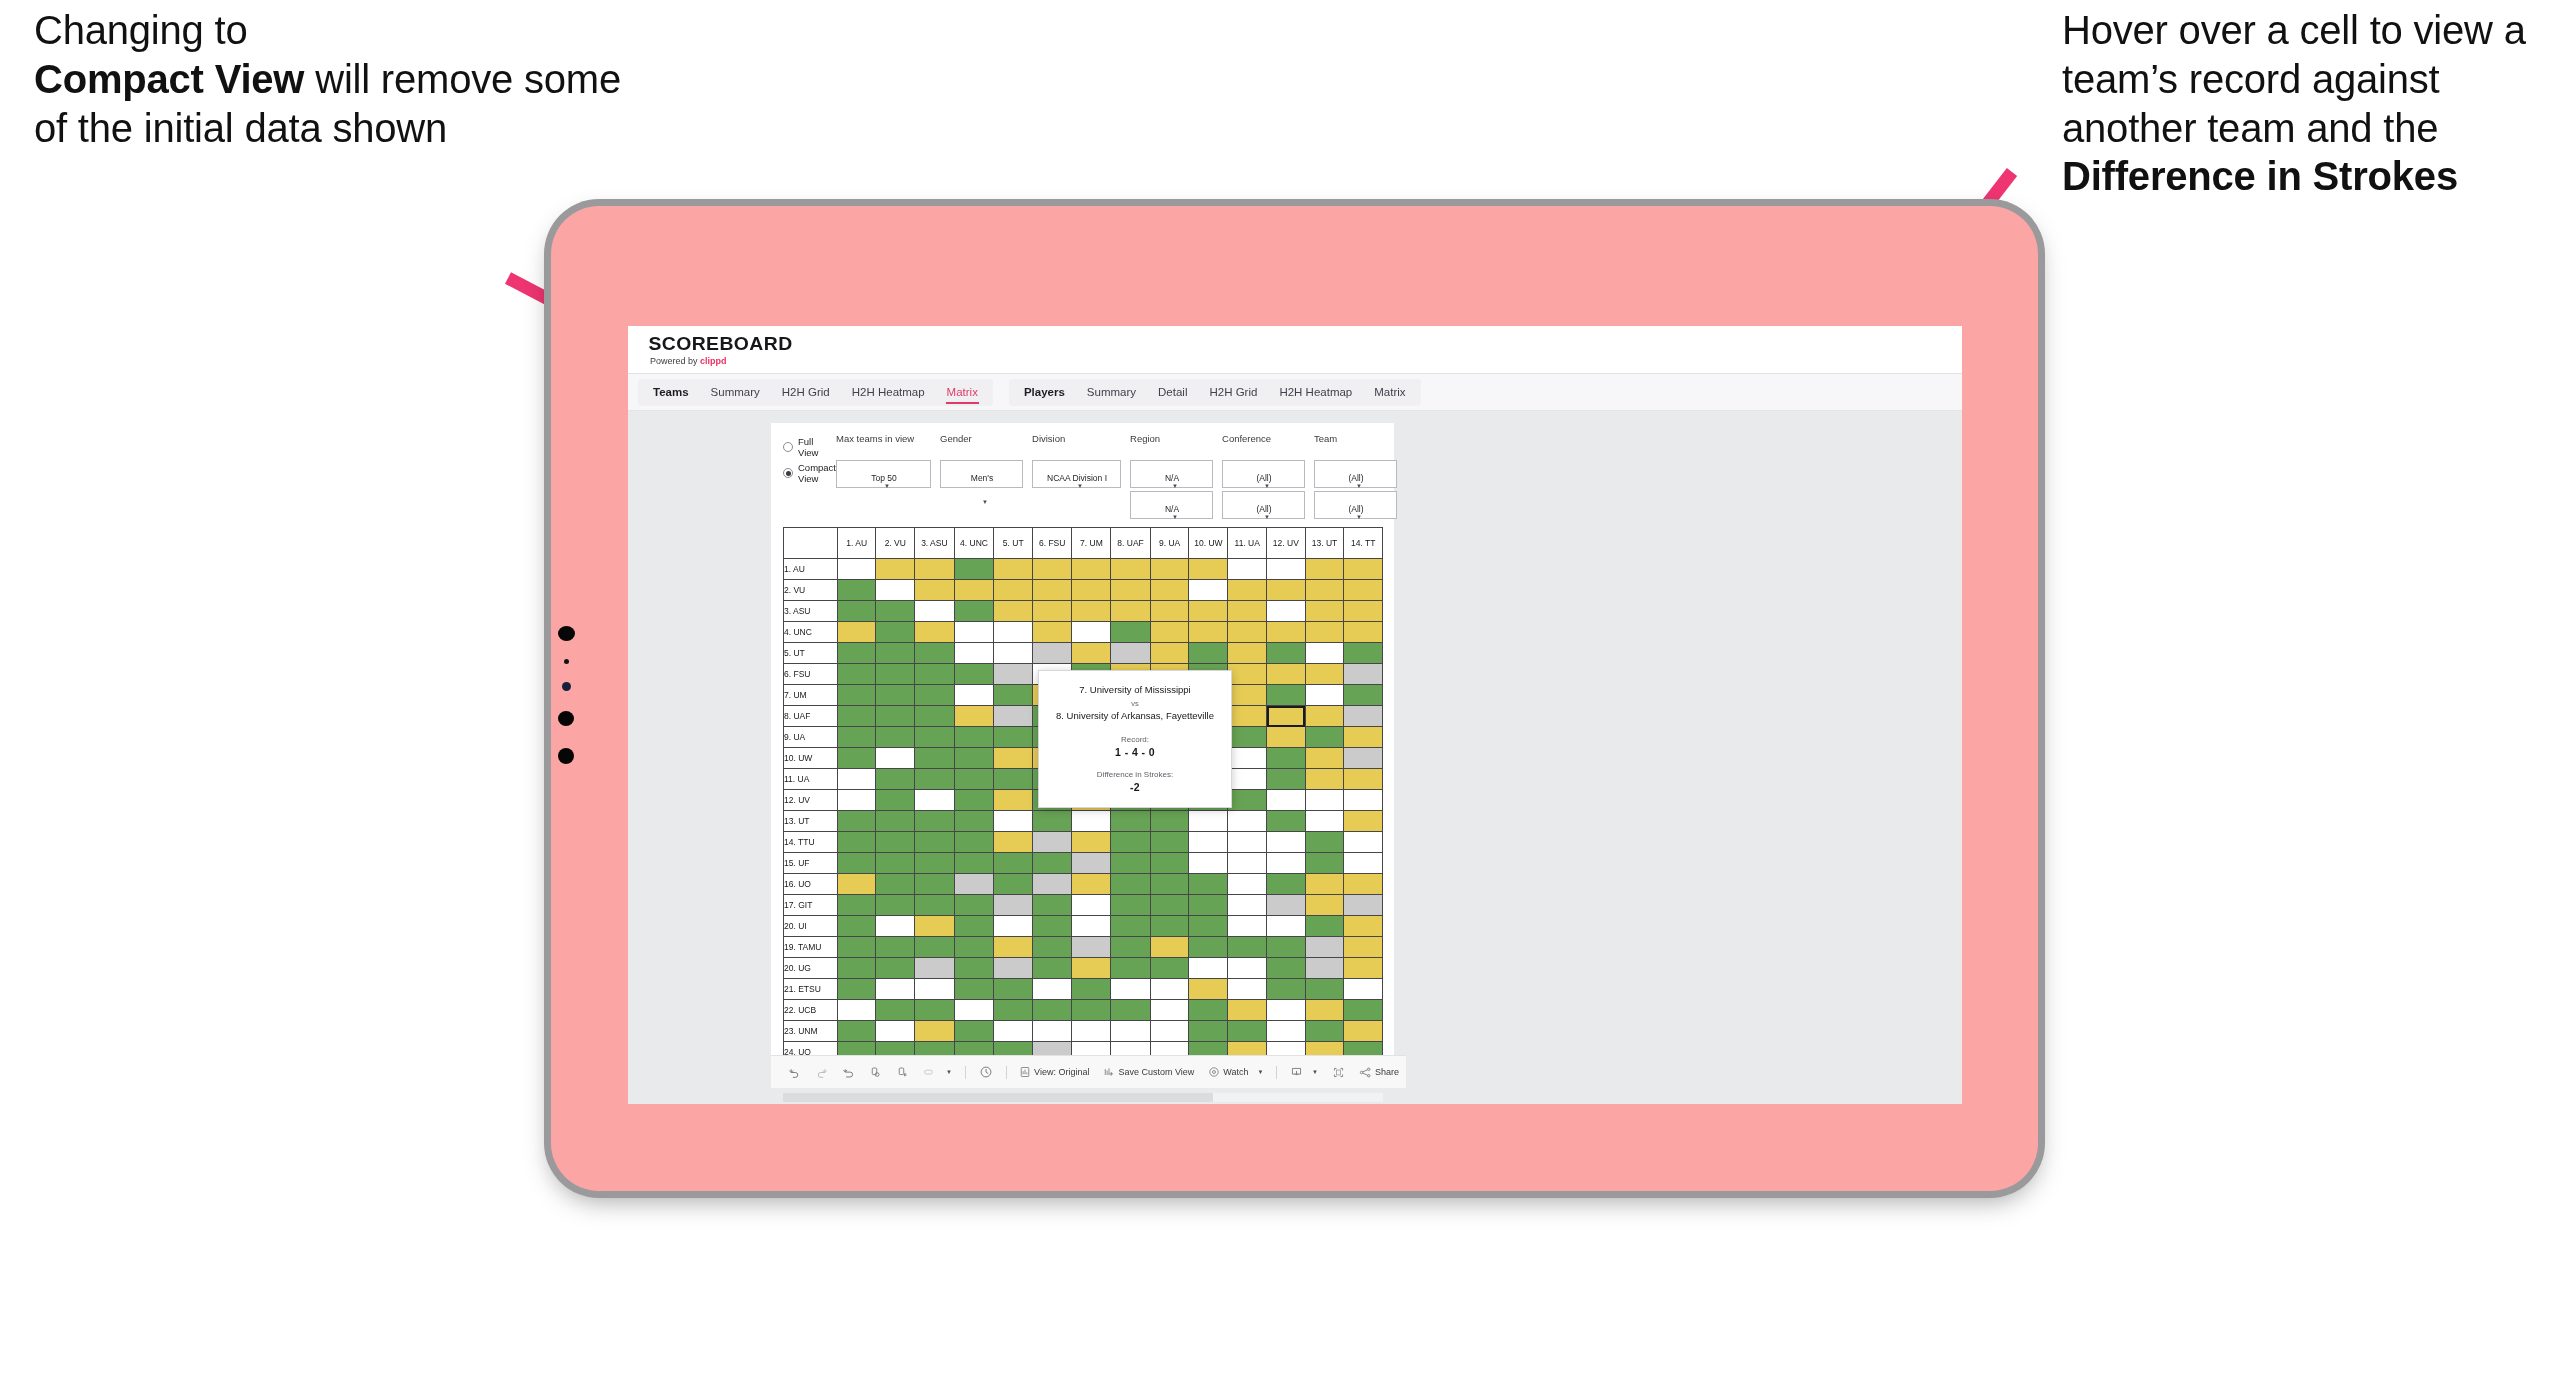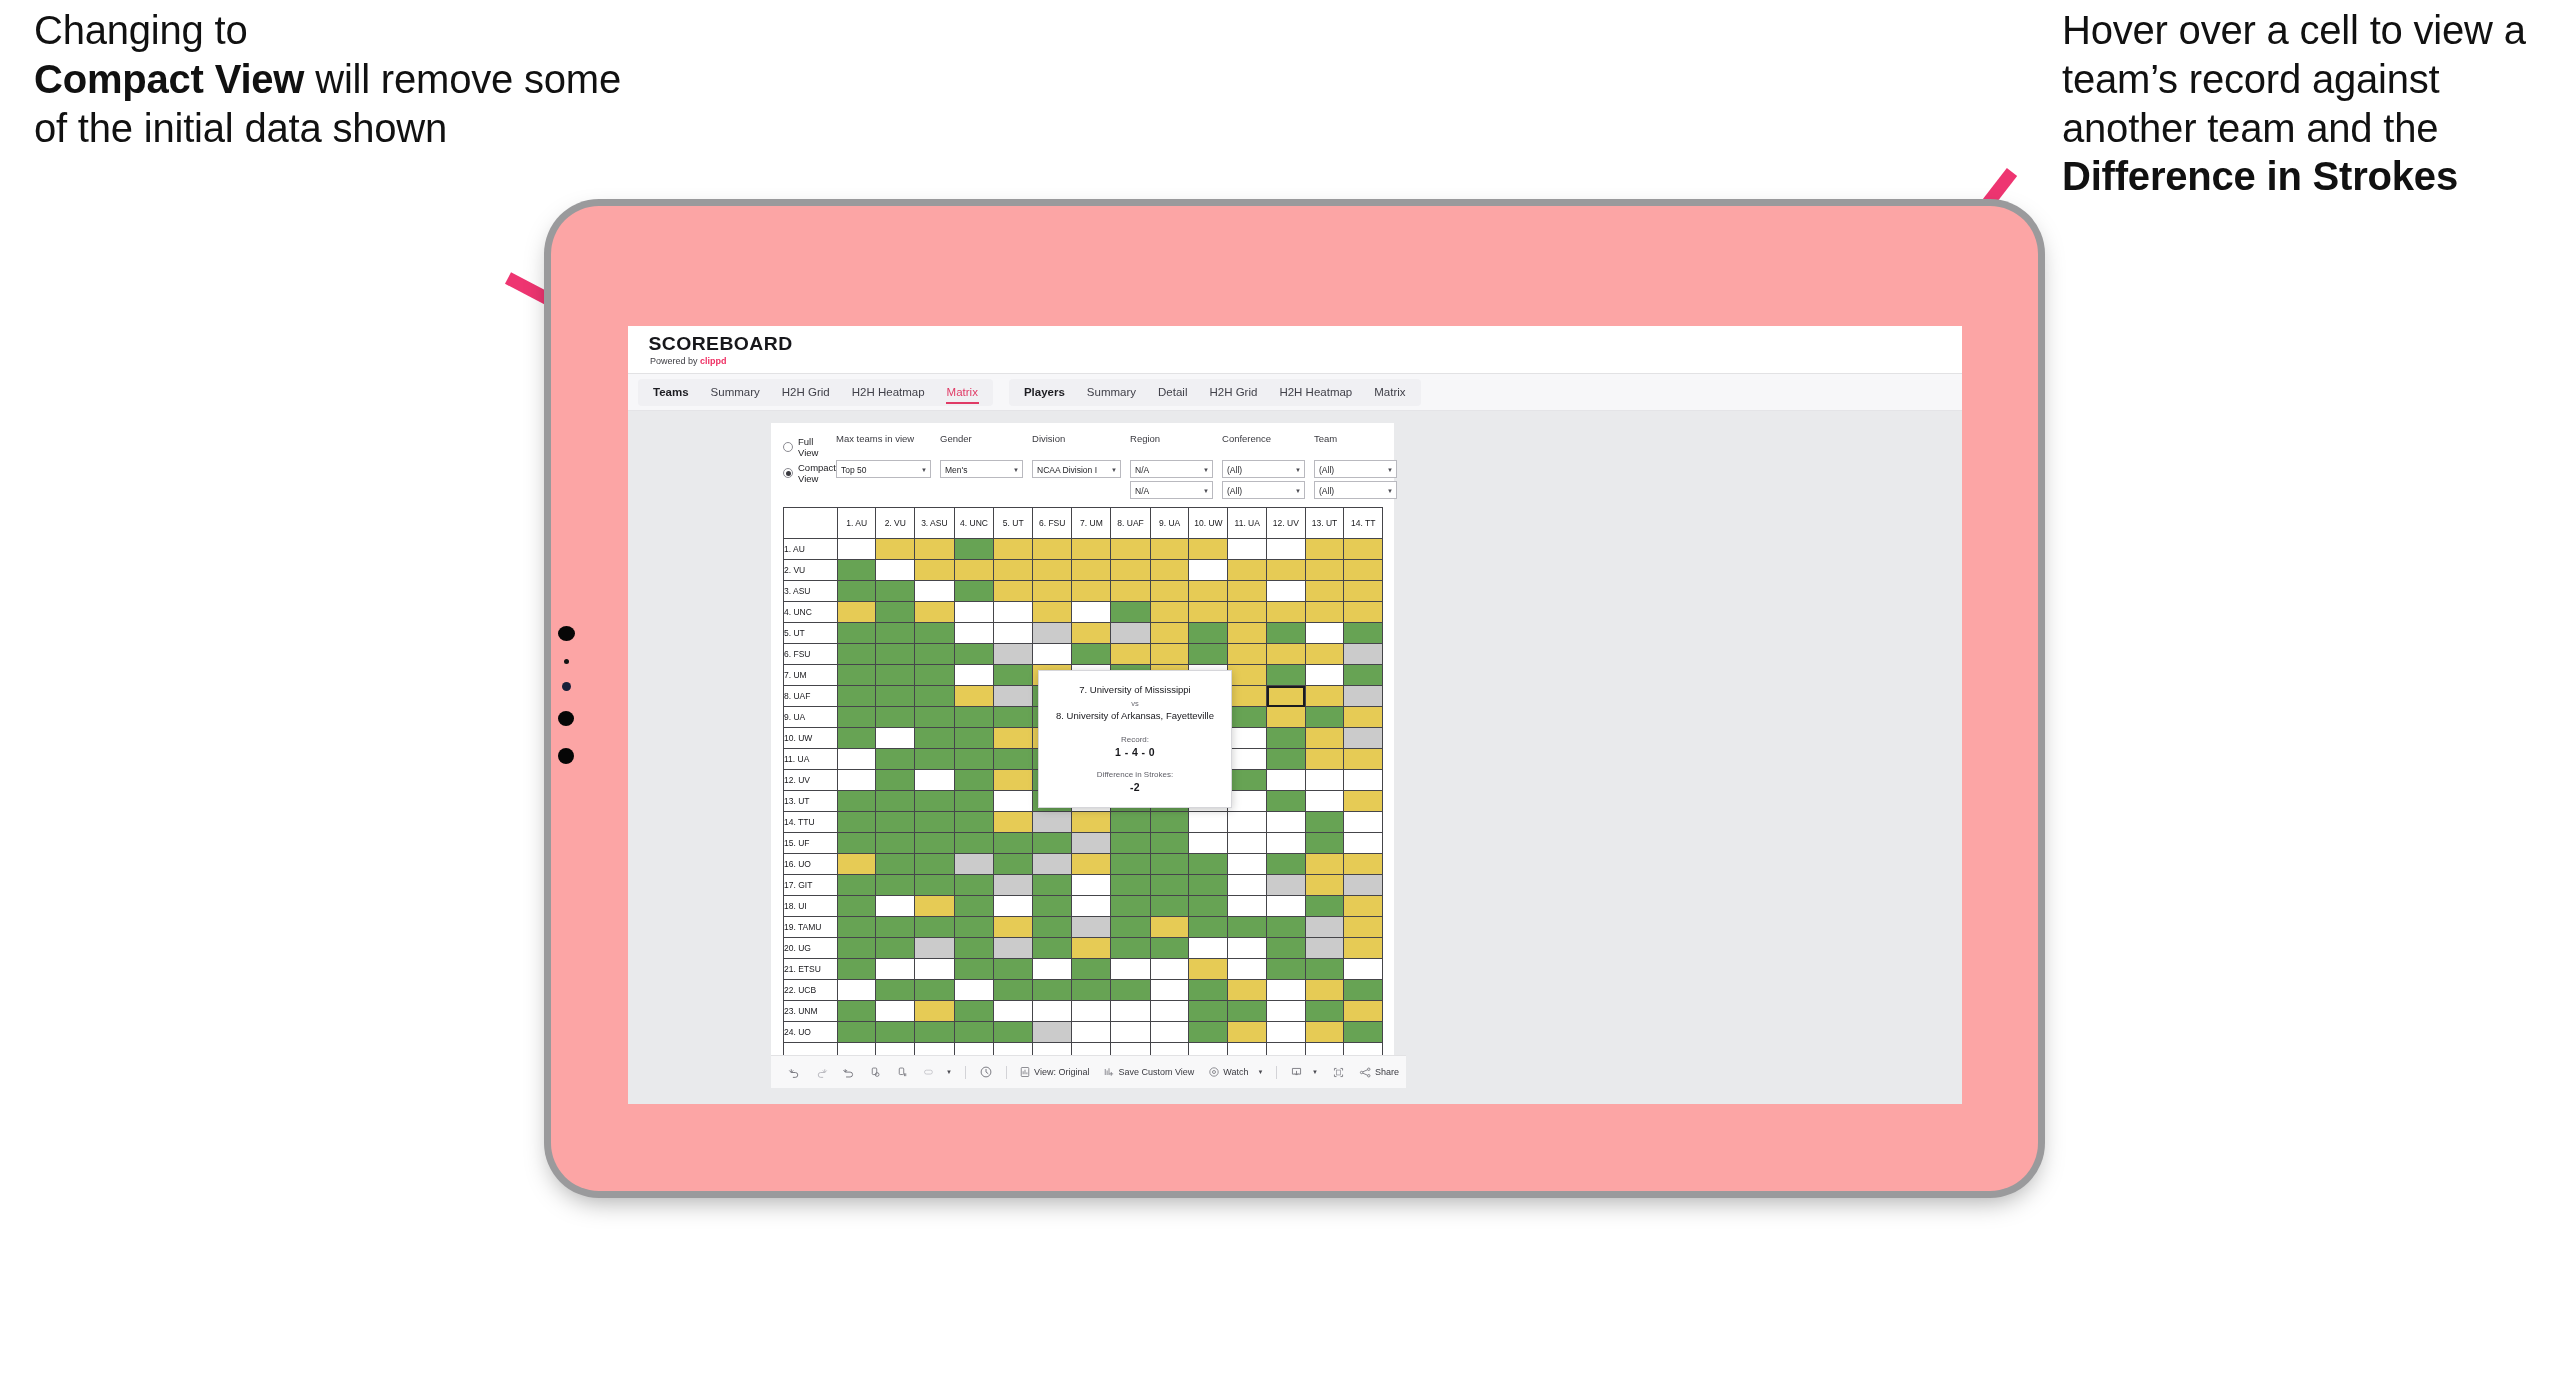--- a/index.html
+++ b/index.html
@@ -54,21 +54,21 @@
   #workspace{position:relative;height:695px;background:#e9eaec;}
   #sheet{position:absolute;left:143px;top:12px;width:623px;height:632px;background:#ffffff;}
   
   #filters{display:flex;padding:10px 0 8px 12px;gap:0;align-items:flex-start;}
   .radiocol{width:78px;padding-top:3px;}
   .radio-row{display:flex;align-items:center;gap:5px;margin-bottom:4px;font-size:9.5px;color:#232327;cursor:pointer;}
   .radio{width:8px;height:8px;border:1px solid #8b8b92;border-radius:50%;background:#fff;display:inline-block;position:relative;flex:0 0 auto;}
   .radio.on::after{content:"";position:absolute;left:1.5px;top:1.5px;width:5px;height:5px;border-radius:50%;background:#3a3a40;}
   .fgroup{margin-right:9px;}
   .flabel{font-size:9.5px;color:#3a3a40;margin-bottom:16px;white-space:nowrap;}
-  .fselect{height:14px;background:#fff;border:1px solid #b9b9bf;display:flex;align-items:center;justify-content:space-between;padding:2px 3px 0 4px;font-size:8.5px;color:#1f1f24;cursor:pointer;}
+  .fselect{height:14px;background:#fff;border:1px solid #b9b9bf;display:flex;align-items:center;justify-content:space-between;padding:12px 3px 0 4px;font-size:8.5px;color:#1f1f24;cursor:pointer;flex-direction:column;}
   .fselect + .fselect{margin-top:3px;}
   .caret{font-size:6px;color:#4b4b52;margin-left:6px;}
   .w1{width:86px;}.w2{width:74px;gap:16px;}.w3{width:80px;}.w4{width:74px;}
   
   #matrix-wrap{position:relative;margin-left:12px;width:600px;}
   table.matrix{border-collapse:collapse;table-layout:fixed;}
   table.matrix td,table.matrix th{border:1px solid #45454a;padding:0;font-size:8.5px;color:#17171b;}
   th.corner{width:59px;height:30px;border-left:none;border-top:none;border-right:1px solid #45454a;background:#fff;}
   th.colh{width:43px;height:30px;text-align:center;background:#fff;font-weight:normal;border-top:none;vertical-align:middle;}
   td.rowh{width:59px;height:20px;text-align:left;padding-left:3px;background:#fff;border-left:none;border-top:none;border-bottom:1px solid #b9b9bf;}
@@ -544,21 +544,21 @@
                   <td class="cell c-w"></td>
                   <td class="cell c-g"></td>
                   <td class="cell c-g"></td>
                   <td class="cell c-g"></td>
                   <td class="cell c-w"></td>
                   <td class="cell c-a"></td>
                   <td class="cell c-y"></td>
                   <td class="cell c-a"></td>
                 </tr>
                 <tr>
-                  <td class="rowh">18. UI</td>
+                  <td class="rowh">20. UI</td>
                   <td class="cell c-g"></td>
                   <td class="cell c-w"></td>
                   <td class="cell c-y"></td>
                   <td class="cell c-g"></td>
                   <td class="cell c-w"></td>
                   <td class="cell c-g"></td>
                   <td class="cell c-w"></td>
                   <td class="cell c-g"></td>
                   <td class="cell c-g"></td>
                   <td class="cell c-g"></td>

